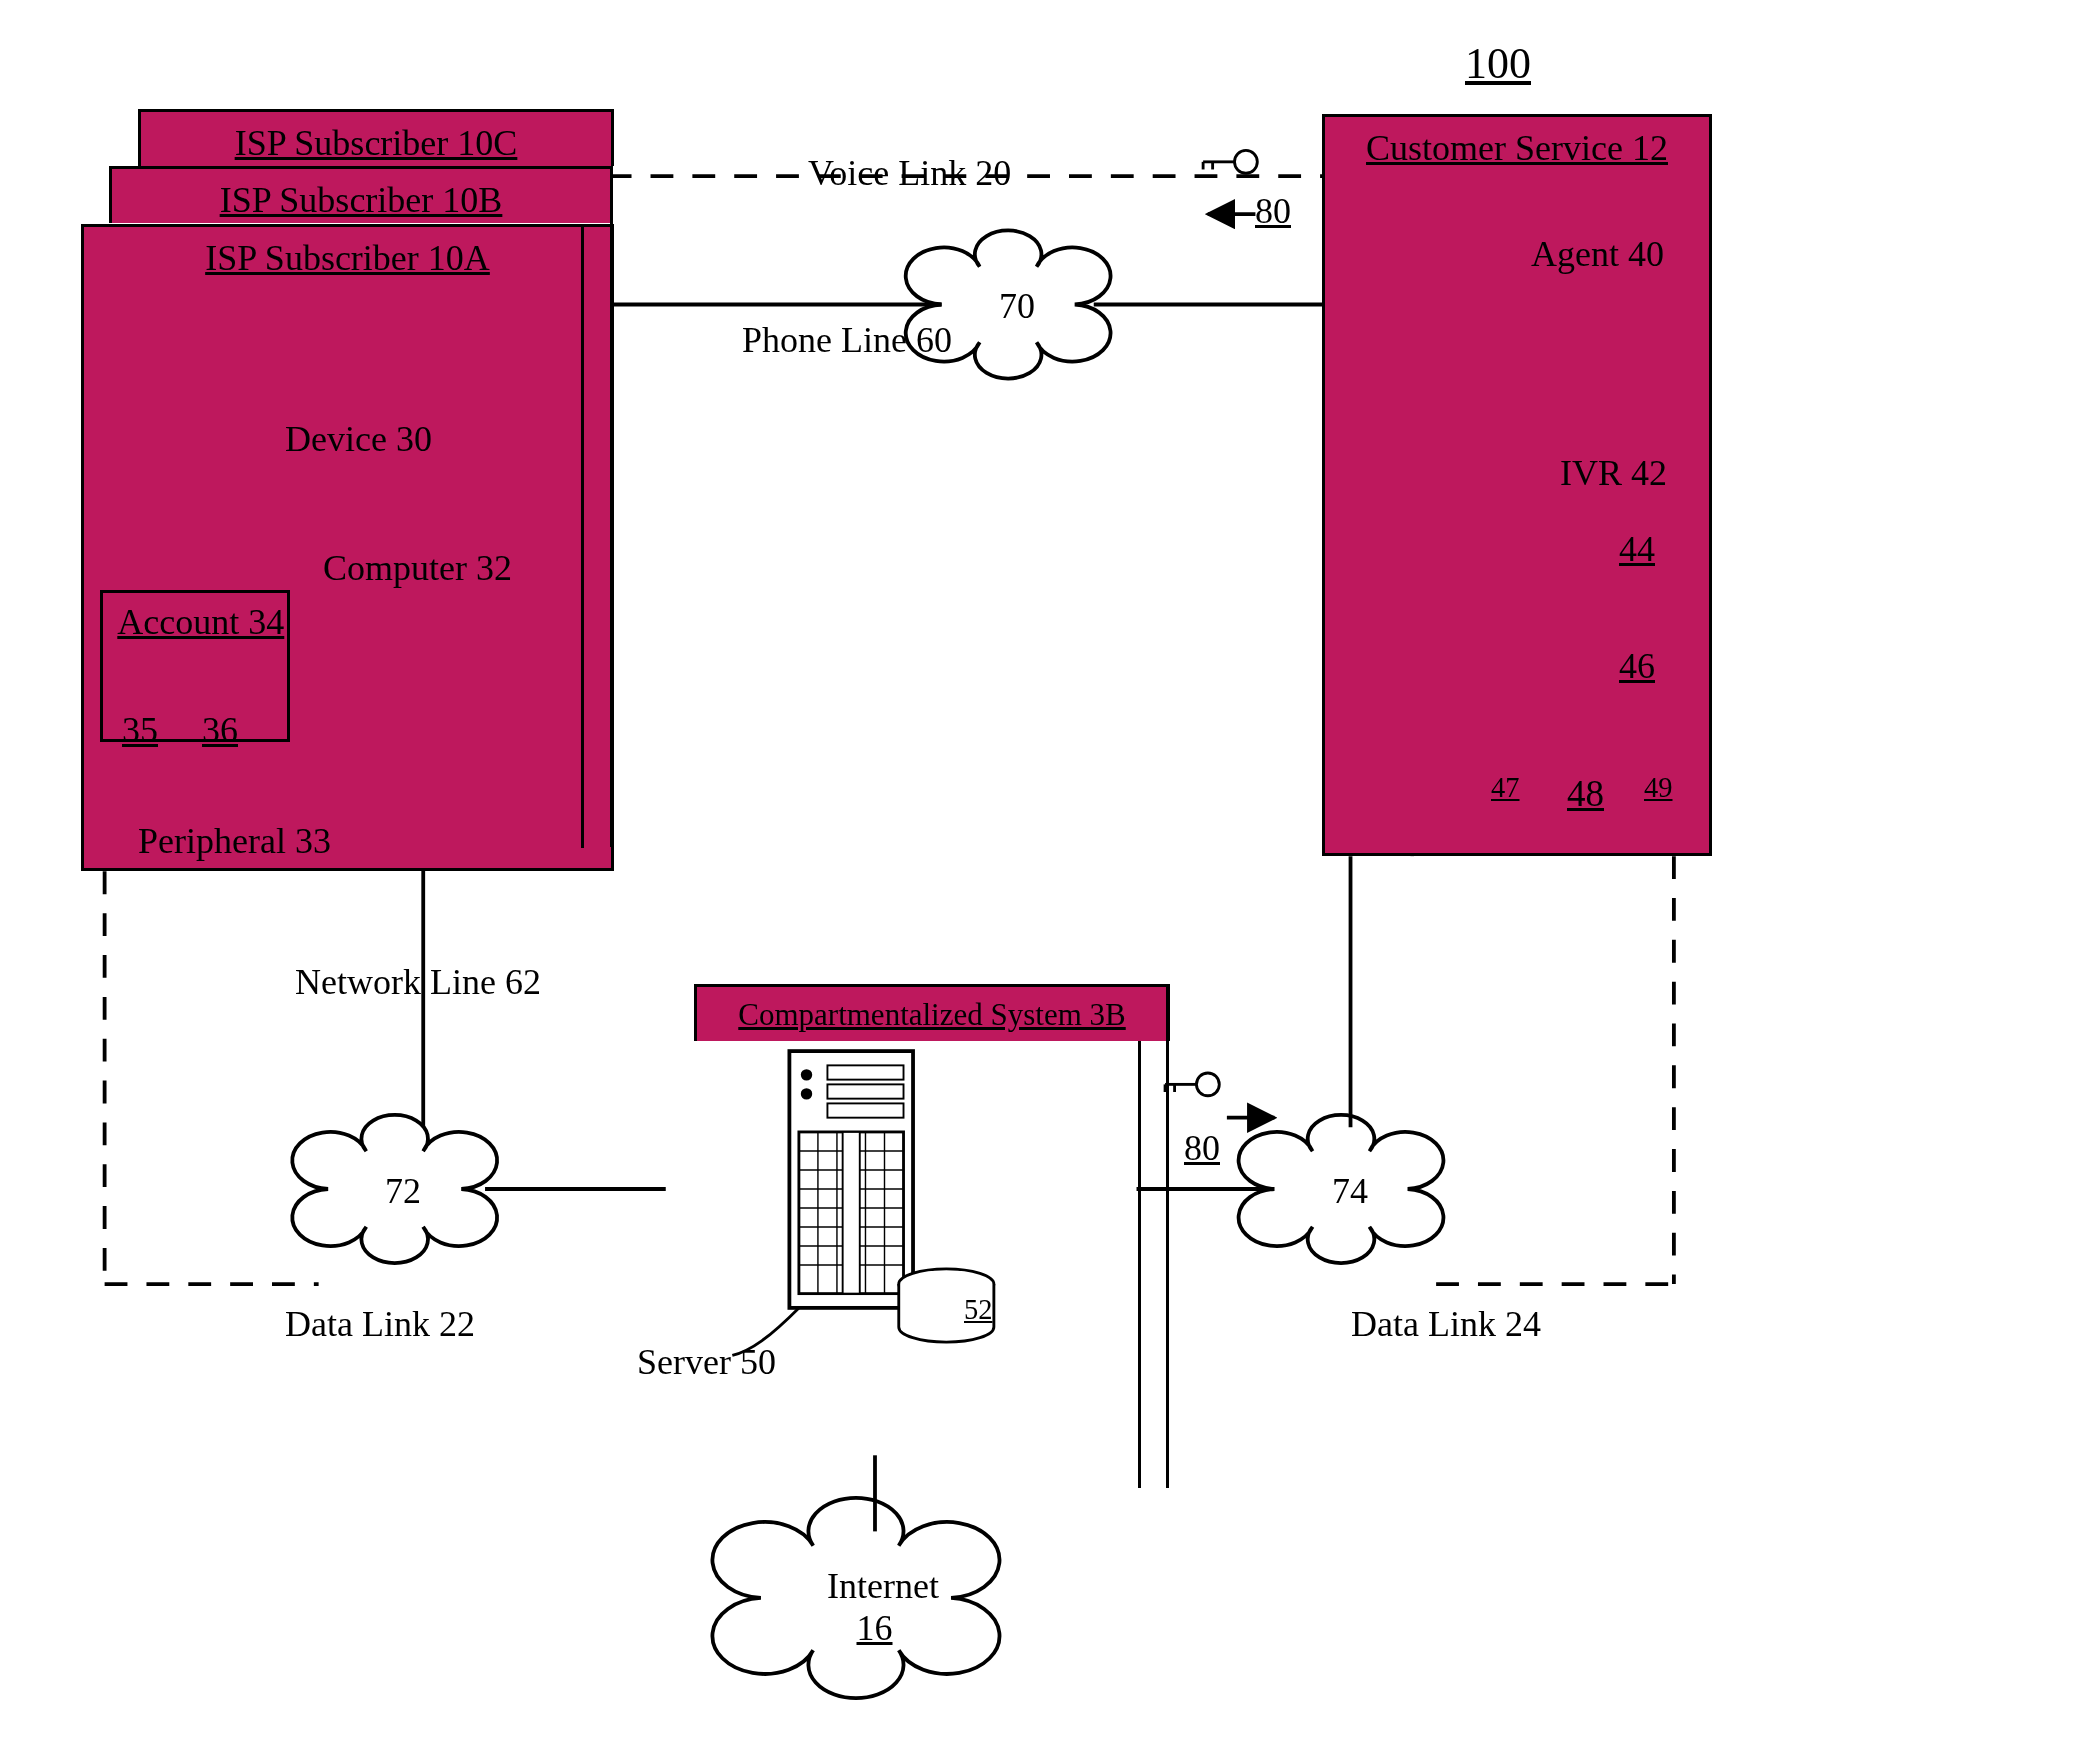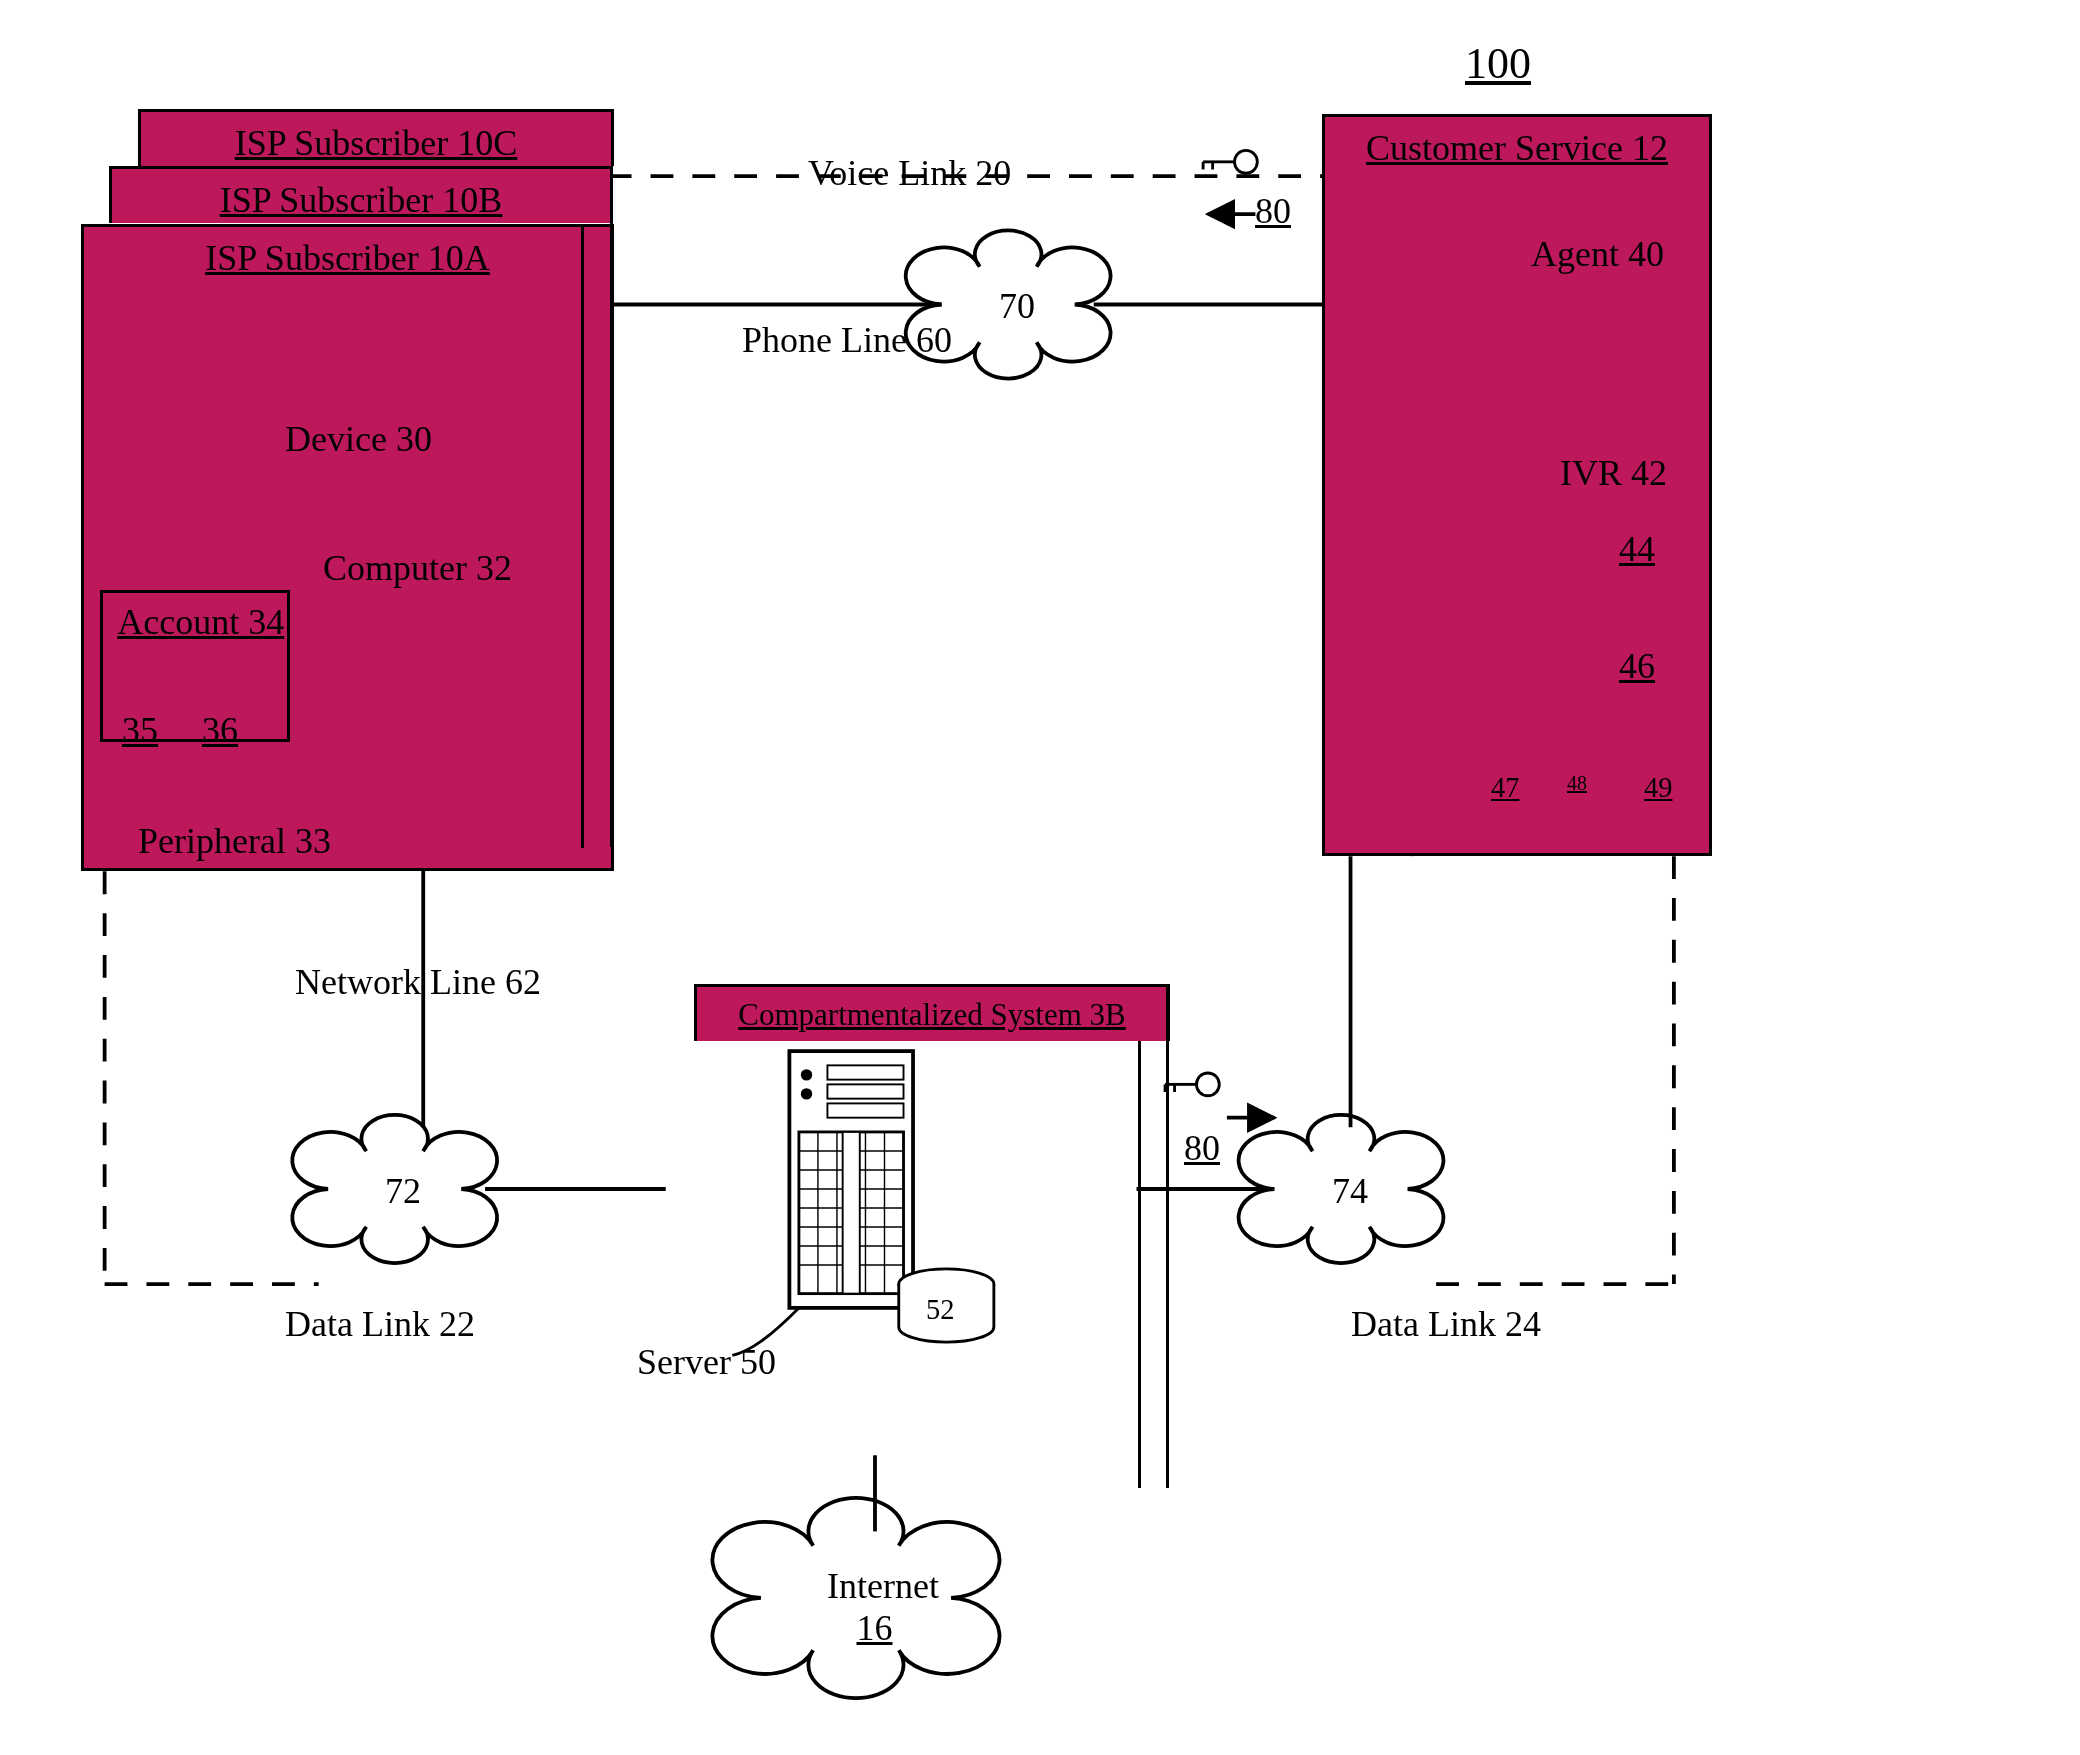--- a/index.html
+++ b/index.html
@@ -304,31 +304,31 @@
   <div class="label" style="left:138px; top:820px;">Peripheral 33</div>
 
   <div class="box" style="left:1322px; top:114px; width:390px; height:742px;">
     <div class="title" style="left:50%; top:9.5px; transform:translateX(-50%);">Customer Service 12</div>
   </div>
   <div class="label" style="left:1531px; top:233px;">Agent 40</div>
   <div class="label" style="left:1560px; top:452px;">IVR 42</div>
   <div class="label" style="left:1619px; top:528px; text-decoration:underline;">44</div>
   <div class="label" style="left:1619px; top:645px; text-decoration:underline;">46</div>
   <div class="label" style="left:1491px; top:772px; text-decoration:underline; font-size:28.5px;">47</div>
-  <div class="label" style="left:1567px; top:772px; text-decoration:underline; font-size:20px;">48</div>
+  <div class="label" style="left:1567px; top:772px; text-decoration:underline; font-size:37px;">48</div>
   <div class="label" style="left:1644px; top:772px; text-decoration:underline; font-size:28.5px;">49</div>
 
   <div class="box" style="left:694px; top:984px; width:476px; height:57px; border-bottom:none;">
     <div class="title" style="left:50%; top:9.5px; transform:translateX(-50%); font-size:31px;">Compartmentalized System 3B</div>
   </div>
   <div style="position:absolute; border-right:3.8px solid #000; left:1166px; top:984px; height:504px;"></div>
   <div style="position:absolute; border-right:3.8px solid #000; left:1138px; top:1041px; height:447px;"></div>
 
   <div class="label" style="left:637px; top:1341px;">Server 50</div>
-  <div class="label" style="left:926px; top:1294px; font-size:28.5px;">52</div>
+  <div class="label" style="left:964px; top:1294px; text-decoration:underline; font-size:28.5px;">52</div>
 
   <div class="label" style="left:999px; top:285px;">70</div>
   <div class="label" style="left:385px; top:1170px;">72</div>
   <div class="label" style="left:1332px; top:1170px;">74</div>
   <div class="label" style="left:827px; top:1565px; text-align:center; width:95px;">
     <span>Internet</span><br>
     <span style="text-decoration:underline;">16</span>
   </div>
 
   <div class="label" style="left:808px; top:152px;">Voice Link 20</div>

